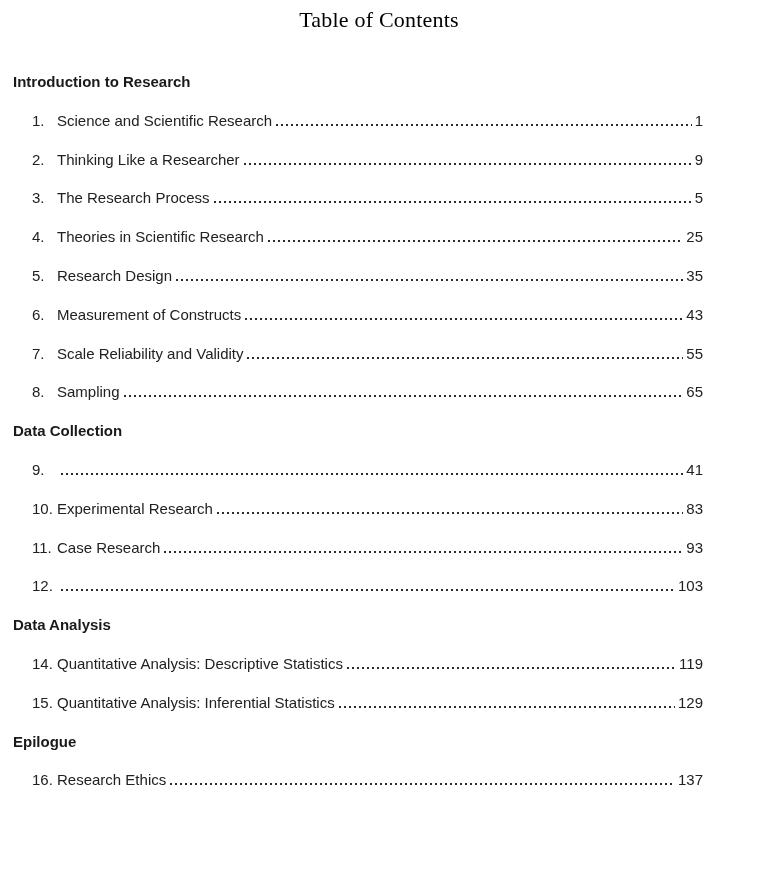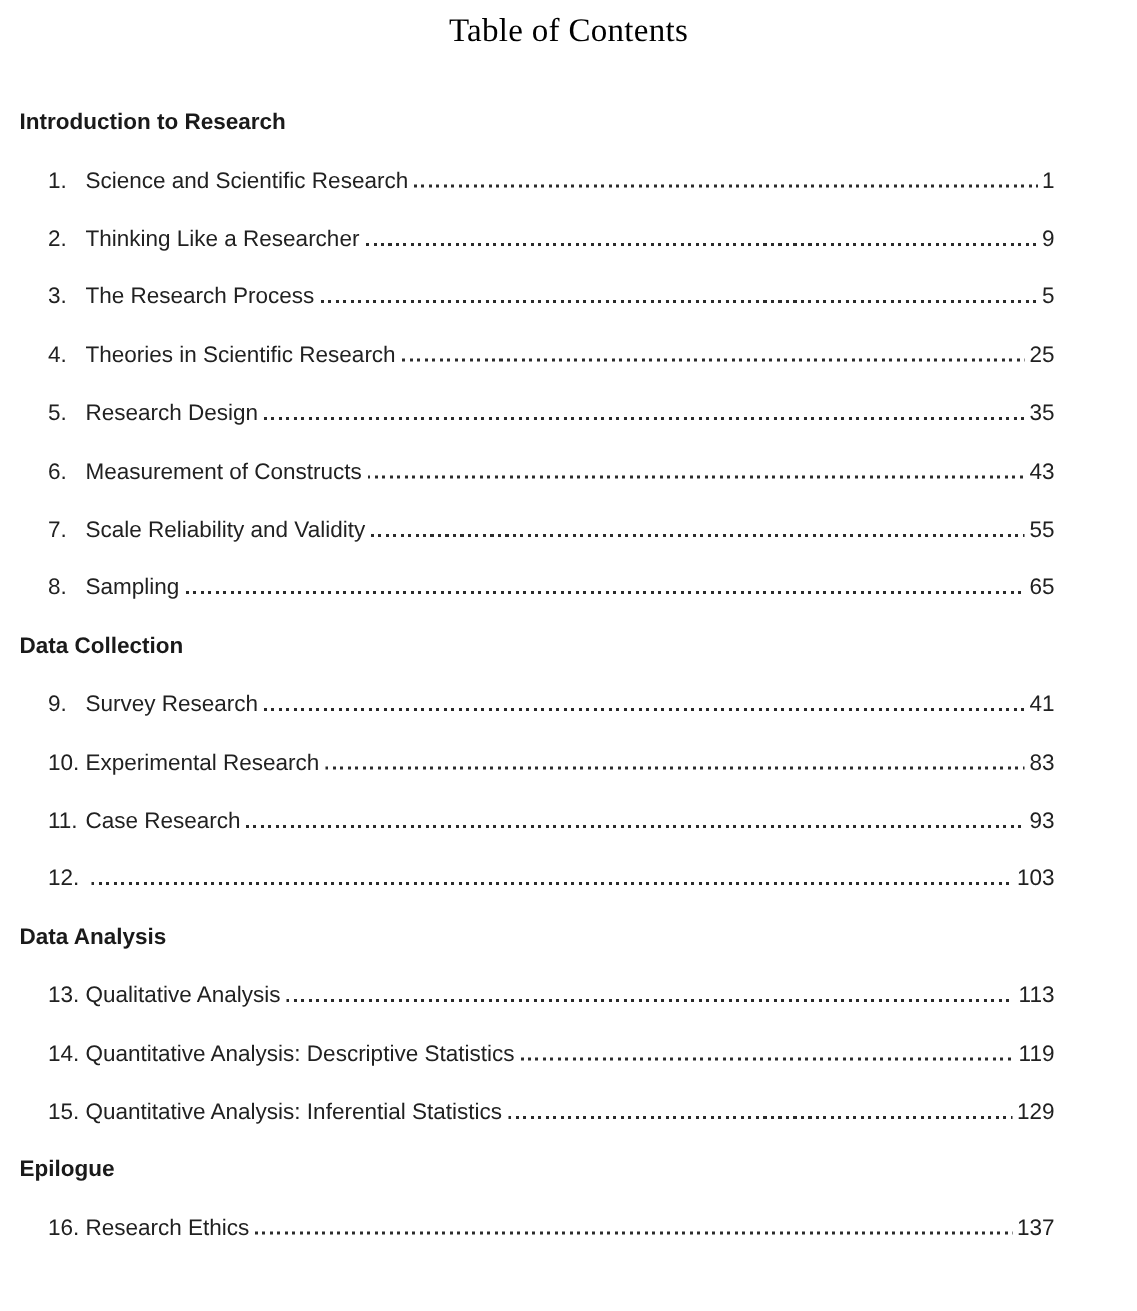--- a/index.html
+++ b/index.html
@@ -116,21 +116,20 @@
       </div>
       <div class="row entry">
         <span class="num">8.</span>
         <span class="entry-title">Sampling</span>
         <span class="leader"></span>
         <span class="pagenum">65</span>
       </div>
       <div class="row heading">Data Collection</div>
       <div class="row entry">
         <span class="num">9.</span>
-        <span class="entry-title">Survey Research</span>
         <span class="leader"></span>
         <span class="pagenum">41</span>
       </div>
       <div class="row entry">
         <span class="num">10.</span>
         <span class="entry-title">Experimental Research</span>
         <span class="leader"></span>
         <span class="pagenum">83</span>
       </div>
       <div class="row entry">
@@ -138,26 +137,20 @@
         <span class="entry-title">Case Research</span>
         <span class="leader"></span>
         <span class="pagenum">93</span>
       </div>
       <div class="row entry">
         <span class="num">12.</span>
         <span class="leader"></span>
         <span class="pagenum">103</span>
       </div>
       <div class="row heading">Data Analysis</div>
-      <div class="row entry">
-        <span class="num">13.</span>
-        <span class="entry-title">Qualitative Analysis</span>
-        <span class="leader"></span>
-        <span class="pagenum">113</span>
-      </div>
       <div class="row entry">
         <span class="num">14.</span>
         <span class="entry-title">Quantitative Analysis: Descriptive Statistics</span>
         <span class="leader"></span>
         <span class="pagenum">119</span>
       </div>
       <div class="row entry">
         <span class="num">15.</span>
         <span class="entry-title">Quantitative Analysis: Inferential Statistics</span>
         <span class="leader"></span>

